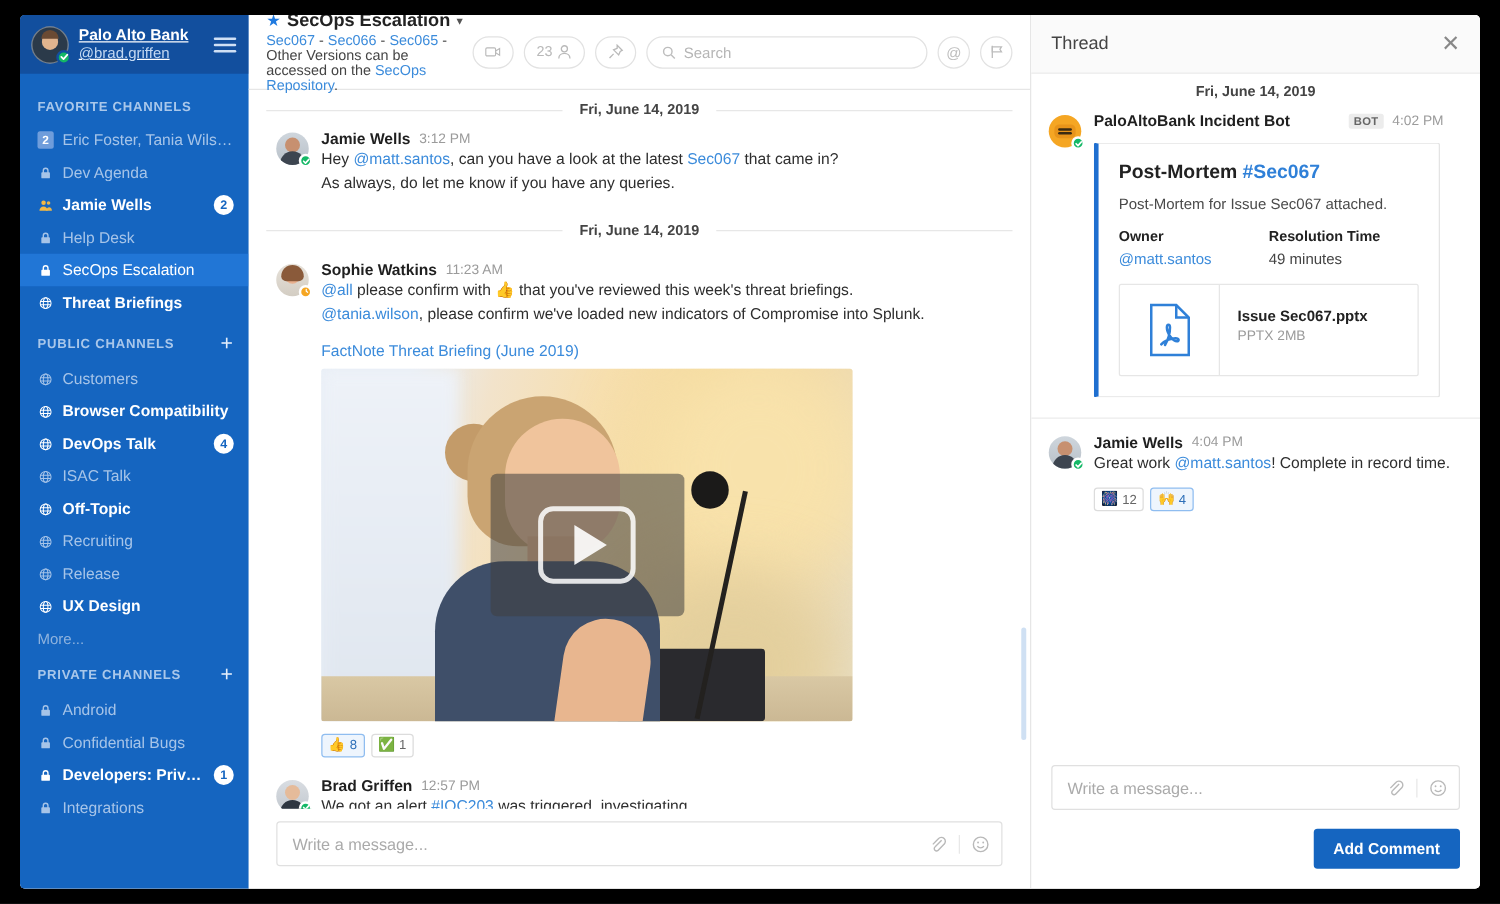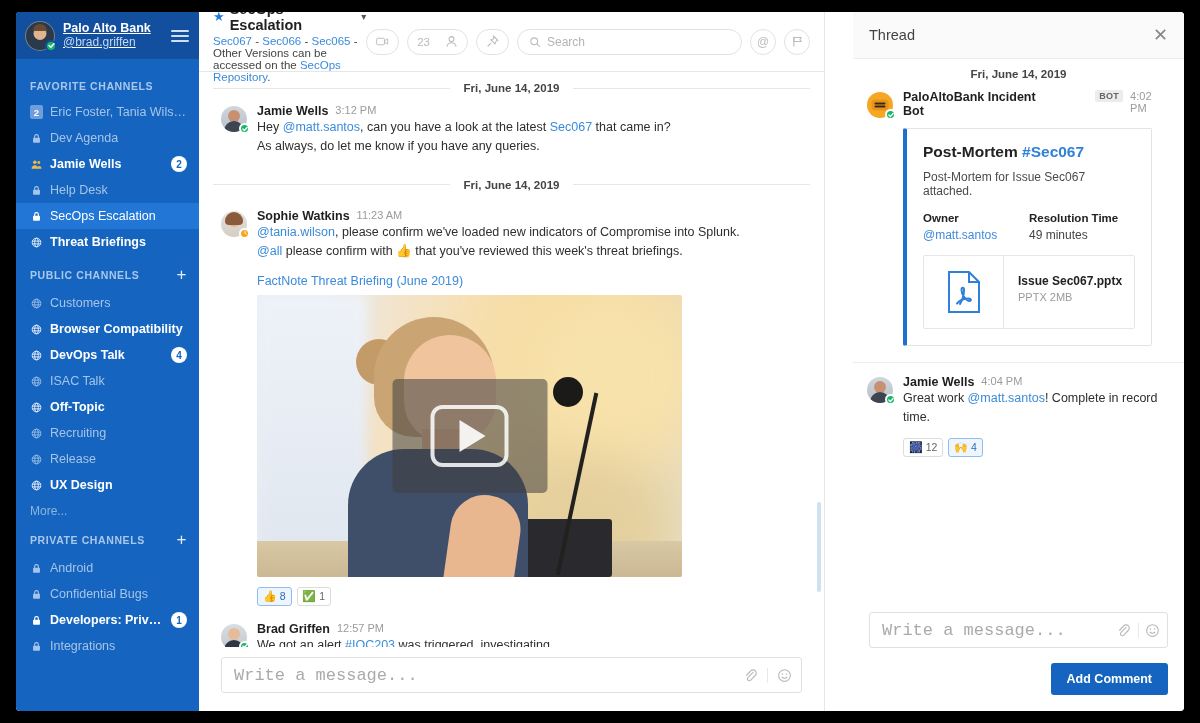--- a/index.html
+++ b/index.html
@@ -113,21 +113,21 @@
   .chan-title-row { display: flex; align-items: center; gap: 5px; }
   .star-icon { color: #1f7ae0; font-size: 13px; line-height: 1; }
   .chan-title { font-size: 14.5px; font-weight: bold; color: #222; }
   .caret { color: #555; font-size: 10px; }
   .chan-sub { font-size: 11.5px; color: #444; margin-top: 2px; }
   .chan-sub a { color: #3b8bdb; text-decoration: none; }
   .hdr-tools { display: flex; align-items: center; gap: 8px; }
   .pill-btn {
     height: 26px; border: 1px solid #e2e2e2; border-radius: 13px;
     display: flex; align-items: center; justify-content: center;
-    gap: 15px; padding: 0 9px; color: #b9b9b9; font-size: 11.5px;
+    gap: 3px; padding: 0 9px; color: #b9b9b9; font-size: 11.5px;
     background: #fff; cursor: pointer;
   }
   .pill-btn svg { width: 13px; height: 13px; }
   .search-box {
     width: 225px; height: 26px; border: 1px solid #e2e2e2; border-radius: 13px;
     display: flex; align-items: center; gap: 6px; padding: 0 11px;
   }
   .search-box svg { width: 12px; height: 12px; color: #bdbdbd; flex: 0 0 12px; }
   .search-box input {
     border: 0; outline: 0; font-size: 12px; color: #555;
@@ -170,21 +170,21 @@
   .av-bot .bot-face i { display: block; width: 11px; height: 2px; background: #3a2a12; border-radius: 1px; }
   .mini-dot {
     position: absolute; right: -3px; bottom: -2px;
     width: 11px; height: 11px; border-radius: 50%;
     border: 2px solid #fff; display: flex; align-items: center; justify-content: center;
   }
   .mini-dot.online { background: #14b866; }
   .mini-dot.away { background: #f5a623; }
   .mini-dot svg { width: 6px; height: 6px; }
   .msg-body { flex: 1; min-width: 0; }
-  .msg-head { display: flex; align-items: flex-start; gap: 7px; }
+  .msg-head { display: flex; align-items: center; gap: 7px; }
   .msg-author { font-size: 12.5px; font-weight: bold; color: #1f1f1f; }
   .msg-time { font-size: 11px; color: #9b9b9b; }
   .msg-line { font-size: 12.5px; color: #2e2e2e; line-height: 1.55; }
   .mention, .link { color: #3b8bdb; text-decoration: none; }
   .attach-title { font-size: 12.5px; color: #3b8bdb; margin: 12px 0 7px; cursor: pointer; }
 
   .video-card {
     width: 425px; height: 282px; border-radius: 2px;
     position: relative; overflow: hidden;
     background: linear-gradient(105deg,#e8eef6 0 14%, #f2e3cb 28%, #f7dfae 46%, #f3d89b 62%, #efd6a5 78%, #e8e0c9 100%);
@@ -224,37 +224,37 @@
   .react.on { border-color: #8fbdf0; background: #eef5fd; color: #2d6fb8; }
   .react .em { font-size: 11px; line-height: 1; }
 
   .composer-wrap { flex: 0 0 auto; padding: 10px 22px 18px 22px; }
   .composer {
     height: 36px; border: 1px solid #e0e0e0; border-radius: 3px;
     display: flex; align-items: center; background: #fff;
   }
   .composer input {
     flex: 1; border: 0; outline: 0; padding: 0 12px;
-    font-size: 17px; color: #4c1d95; font-family: Liberation Mono, monospace; background: transparent;
+    font-size: 13px; color: #4c1d95; font-family: Liberation Sans, sans-serif; background: transparent;
   }
   .composer input::placeholder { color: #aaa; }
   .comp-ico { width: 34px; display: flex; align-items: center; justify-content: center; color: #b9b9b9; cursor: pointer; }
   .comp-ico svg { width: 15px; height: 15px; }
   .comp-ico.bordered { border-left: 1px solid #e8e8e8; }
 
   .msg-scrollbar {
     position: absolute; right: 3px; bottom: 55px;
     width: 4px; height: 90px; border-radius: 2px; background: #cfe0f3;
   }
 
   
   .thread {
     width: 360px; flex: 0 0 360px;
     border-left: 1px solid #e6e6e6;
-    display: flex; flex-direction: column; background: #fff; padding-left: 28px;
+    display: flex; flex-direction: column; background: #fff;
   }
   .thread-head {
     height: 47px; flex: 0 0 47px; background: #fafafa;
     border-bottom: 1px solid #ececec;
     display: flex; align-items: center; padding: 0 16px;
   }
   .thread-title { flex: 1; font-size: 14.5px; color: #444; }
   .thread-close { font-size: 18px; color: #888; cursor: pointer; line-height: 1; }
   .thread-body { flex: 1; overflow: hidden; }
   .thread-date { text-align: center; font-size: 11.5px; font-weight: bold; color: #444; padding: 9px 0 2px; }
@@ -594,24 +594,24 @@
                 <path d="M5 2.5V5l1.8 1.4" stroke="#fff" stroke-width="1.6" fill="none" stroke-linecap="round"></path>
               </svg>
           </div>
         </div>
         <div class="msg-body">
           <div class="msg-head">
             <span class="msg-author">Sophie Watkins</span>
             <span class="msg-time">11:23 AM</span>
           </div>
           <div class="msg-line">
+            <a class="mention">@all</a><span> please confirm with </span><span>👍</span><span> that you've reviewed this week's threat briefings.</span>
+          </div>
+          <div class="msg-line">
             <a class="mention">@tania.wilson</a><span>, please confirm we've loaded new indicators of Compromise into Splunk.</span>
-          </div>
-          <div class="msg-line">
-            <a class="mention">@all</a><span> please confirm with </span><span>👍</span><span> that you've reviewed this week's threat briefings.</span>
           </div>
 
           <div class="attach-title">FactNote Threat Briefing (June 2019)</div>
 
           <div class="video-card">
             <div class="vb-blur1"></div>
               <div class="vb-blur2"></div>
               <div class="vb-blur3"></div>
             <div class="vb-desk"></div>
             <div class="vb-screen"></div>

